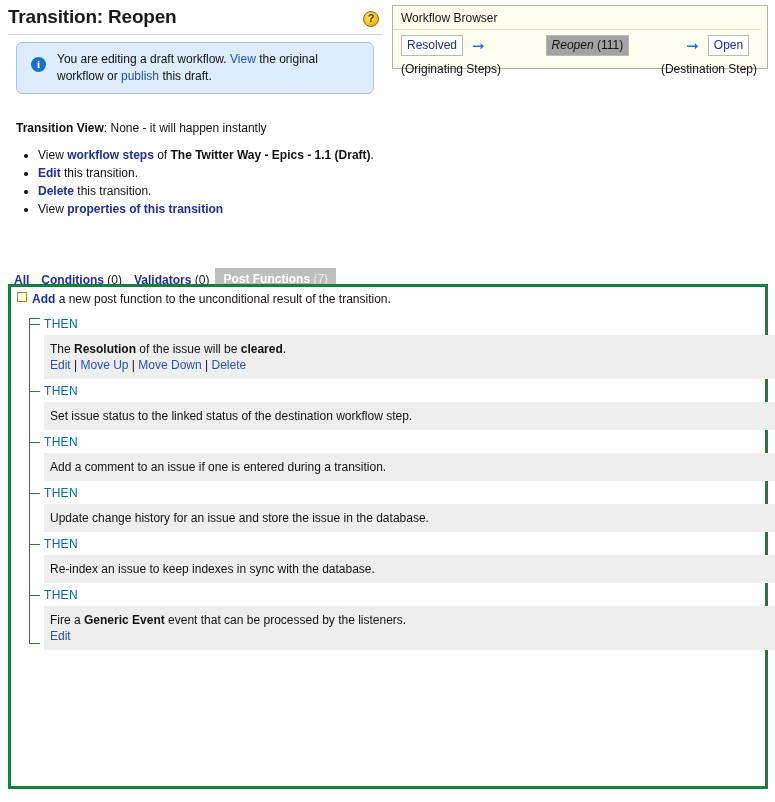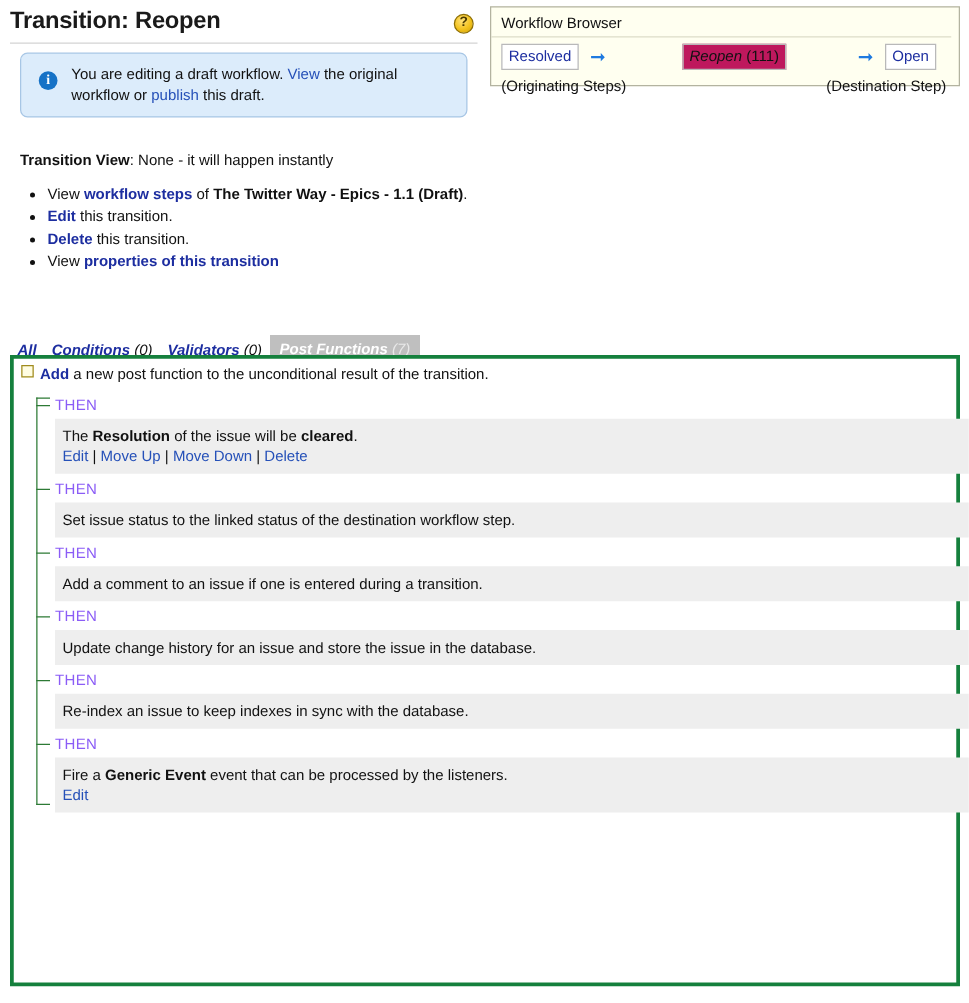--- a/index.html
+++ b/index.html
@@ -112,21 +112,21 @@
     display: inline-block;
     background: #ffffff;
     border: 1px solid #b9b9b9;
     padding: 2px 5px 3px 5px;
     font-size: 12px;
     color: #1d2ea0;
     line-height: 14px;
     cursor: pointer;
   }
   .wf-chip.current {
-    background: #be185d;
+    background: #a3a3a3;
     border: 1px solid #b9b9b9;
     color: #111111;
     cursor: default;
   }
   .wf-chip.current .name { font-style: italic; }
   .wf-arrow {
     color: #1f7ae0;
     font-size: 15px;
     line-height: 14px;
     margin: 0 9px;
@@ -178,21 +178,20 @@
   .strong { font-weight: bold; }
 
   
   .tabs {
     position: absolute;
     left: 8px;
     top: 268px;
     display: flex;
     align-items: flex-end;
     font-size: 12px;
-    font-style: italic;
   }
   .tab {
     padding: 3px 6px 4px 6px;
     color: #1d2ea0;
     font-weight: bold;
     cursor: pointer;
     white-space: nowrap;
   }
   .tab .cnt { color: #111111; font-weight: normal; }
   .tab.active {
@@ -253,21 +252,21 @@
     box-sizing: border-box;
   }
   .pf-item.highlight { background: #d2e6fa; }
   .pf-item .acts { white-space: nowrap; }
   .pf-item .sep { color: #111; }
   .pf-then {
     position: relative;
     margin: 0;
     padding: 5px 0 4px 23px;
     font-size: 12px;
-    color: #8b5cf6;
+    color: #0369a1;
     font-weight: normal;
     letter-spacing: 0.3px;
   }
   .pf-then::before {
     content: "";
     position: absolute;
     left: 8px;
     top: 12px;
     width: 11px;
     height: 1px;

